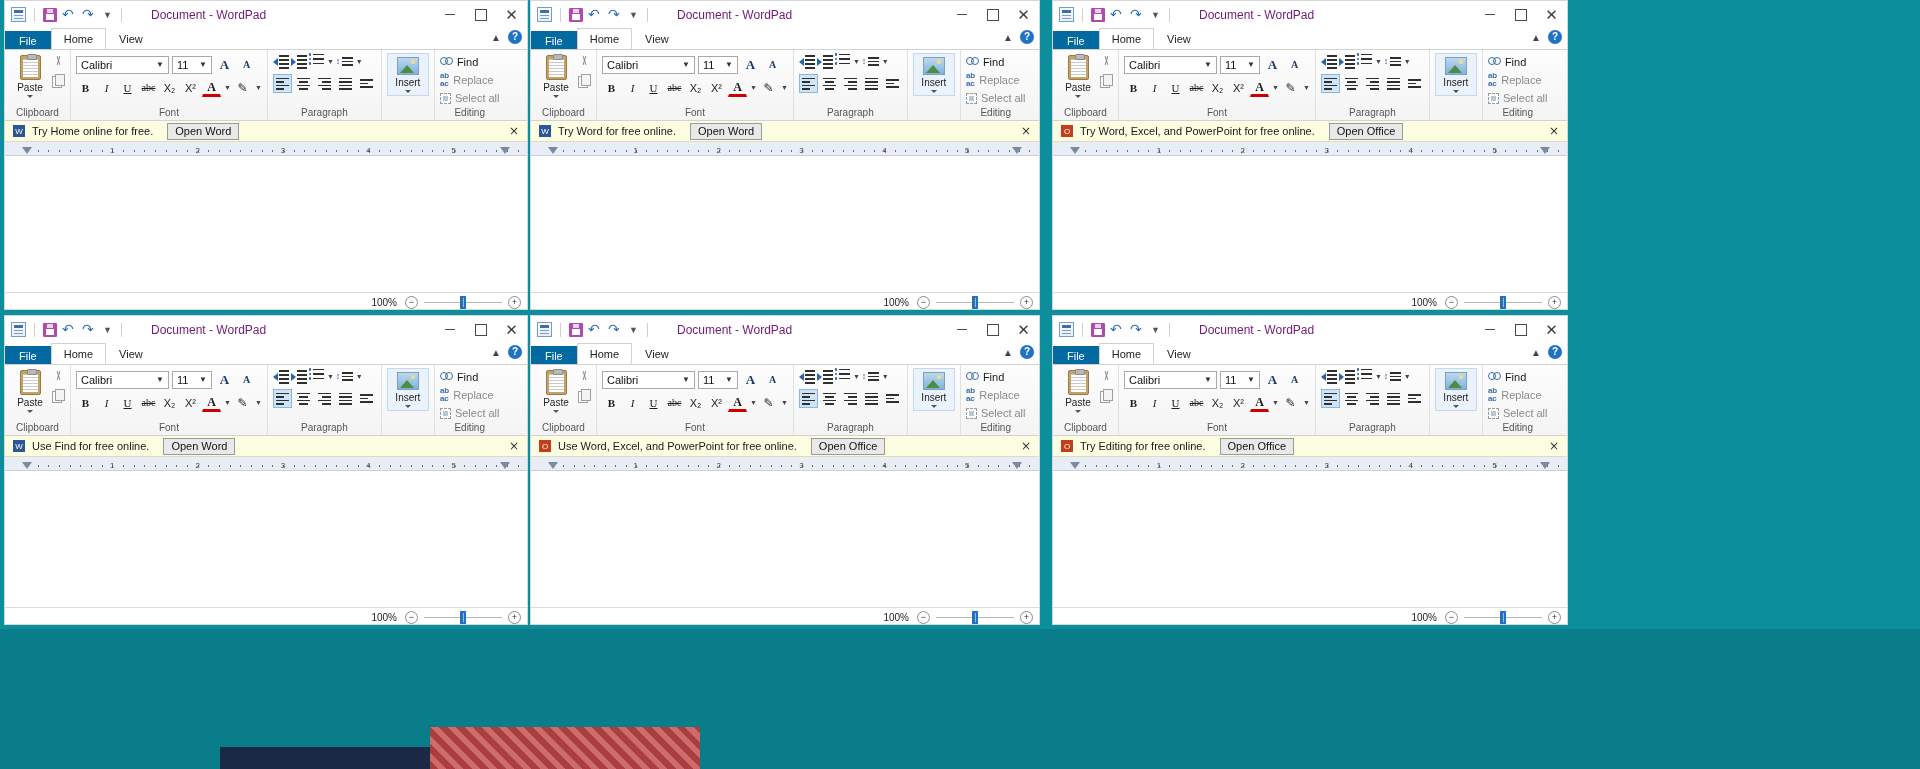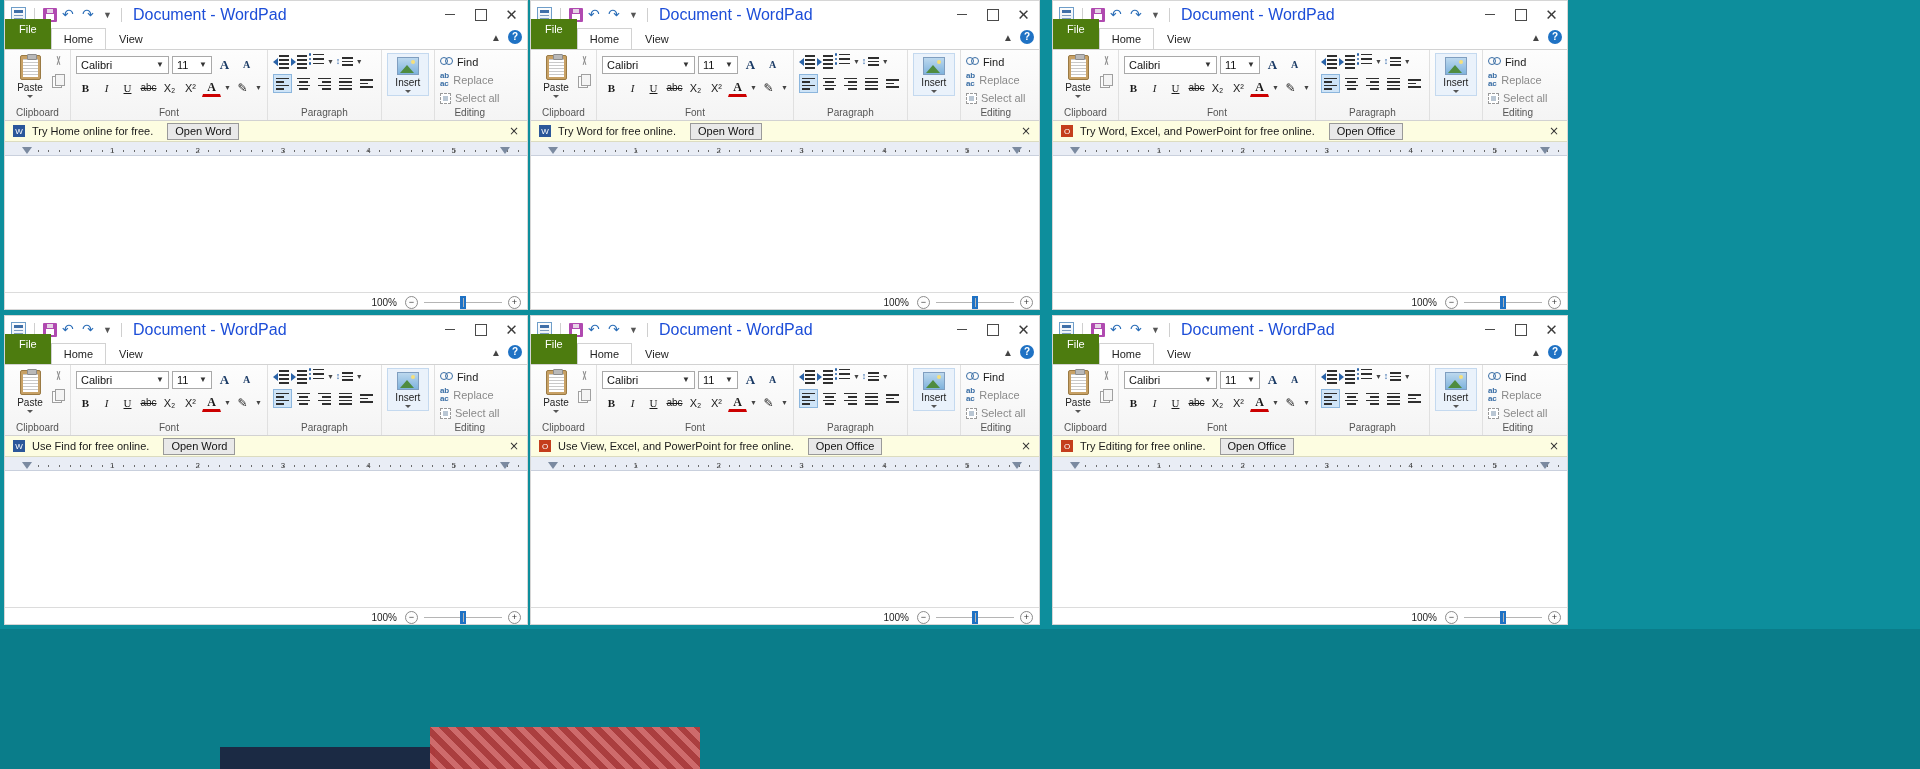--- a/index.html
+++ b/index.html
@@ -71,23 +71,23 @@
     width:14px;height:14px;background:#b04ab0;position:relative;border-radius:1px;
   }
   .ic-save:after{content:"";position:absolute;left:3px;top:6px;width:8px;height:6px;background:#fff;}
   .ic-save:before{content:"";position:absolute;left:4px;top:1px;width:6px;height:4px;background:#e6d4e6;}
   .ic-undo, .ic-redo {
     width:15px;height:14px;color:#2d6fb8;font-size:14px;line-height:13px;
     font-family:"DejaVu Sans", sans-serif;
   }
   .ic-dd { color:#555; font-size:9px; line-height:12px; width:11px; text-align:center;}
   .title-txt {
-    margin-left: 8px;
-    color: #1d4ed8;
-    font-size: 16px;
+    margin-left: 26px;
+    color: #701a75;
+    font-size: 12px;
     white-space: nowrap;
   }
   .wctl {
     position:absolute; right:0; top:0; height:27px;
     display:flex; align-items:center;
   }
   .wbtn {
     width:31px;height:26px;display:flex;align-items:center;justify-content:center;
     color:#4a4a4a; font-size:13px;
   }
@@ -96,22 +96,22 @@
   .wbtn.close{font-size:15px; font-family:"DejaVu Sans", sans-serif; color:#3a3a3a;}
 
   
   .tabrow {
     height: 21px;
     display:flex; align-items:flex-end;
     position: relative;
     background: #fff;
   }
   .tab-file {
-    background:#4d7c0f; color:#fff;
-    height:30px; line-height:21px;
+    background:#0369a1; color:#fff;
+    height:18px; line-height:21px;
     padding:0 14px; font-size:11px;
   }
   .tab {
     height:21px; line-height:21px; padding:0 12px; font-size:11px; color:#222;
     border:1px solid transparent; border-bottom:none;
   }
   .tab.active {
     background:#fff;
     border-color:#d2d2d2;
     position:relative; top:0;
@@ -181,21 +181,21 @@
   .fname { width:93px; }
   .fsize { width:40px; }
   .gbtn {
     min-width:19px;height:19px;display:flex;align-items:center;justify-content:center;
     font-size:11px; color:#1a1a1a; border:1px solid transparent;
   }
   .gbtn.sel { background:#cfe4f7; border:1px solid #8cb6dd;}
   .bold{font-weight:bold;font-family:"Liberation Serif",serif;}
   .ital{font-style:italic;font-family:"Liberation Serif",serif;}
   .undl{text-decoration:underline;font-family:"Liberation Serif",serif;}
-  .strk{text-decoration:line-through;font-size:10px;}
+  .strk{text-decoration:line-through;font-size:10px;font-family:Liberation Serif, serif;}
   .grow-a{font-family:"Liberation Serif",serif;font-weight:bold;font-size:13px;color:#1b3b66;}
   .shrink-a{font-family:"Liberation Serif",serif;font-weight:bold;font-size:10px;color:#1b3b66;}
   .tcolor{font-family:"Liberation Serif",serif;font-weight:bold;font-size:12px;border-bottom:3px solid #c00;line-height:10px;}
   .hilite{font-size:12px;}
   .caret-s{font-size:7px;color:#444;margin-left:1px;}
 
   
   .prow { display:flex; align-items:center; gap:2px; }
   .prow2 { padding-top:4px; }
   .pic { width:17px;height:17px; position:relative; }
@@ -1566,21 +1566,21 @@
           <span>Select all</span>
         </div>
       </div>
       <div class="grp-label">Editing</div>
     </div>
 
   </div>
 
   <div class="banner">
     <div class="banner-ic">O</div>
-    <div class="banner-text">Use View, Excel, and PowerPoint for free online.</div>
+    <div class="banner-text">Use Word, Excel, and PowerPoint for free online.</div>
     <div class="banner-btn">Open Office</div>
     <div class="banner-x">×</div>
   </div>
 
   <div class="ruler">
         <div class="tick" style="left: 22px;"></div>
         <div class="tick" style="left: 32.3571px;"></div>
         <div class="tick" style="left: 42.7143px;"></div>
         <div class="tick" style="left: 53.0714px;"></div>
         <div class="tick" style="left: 63.4286px;"></div>

